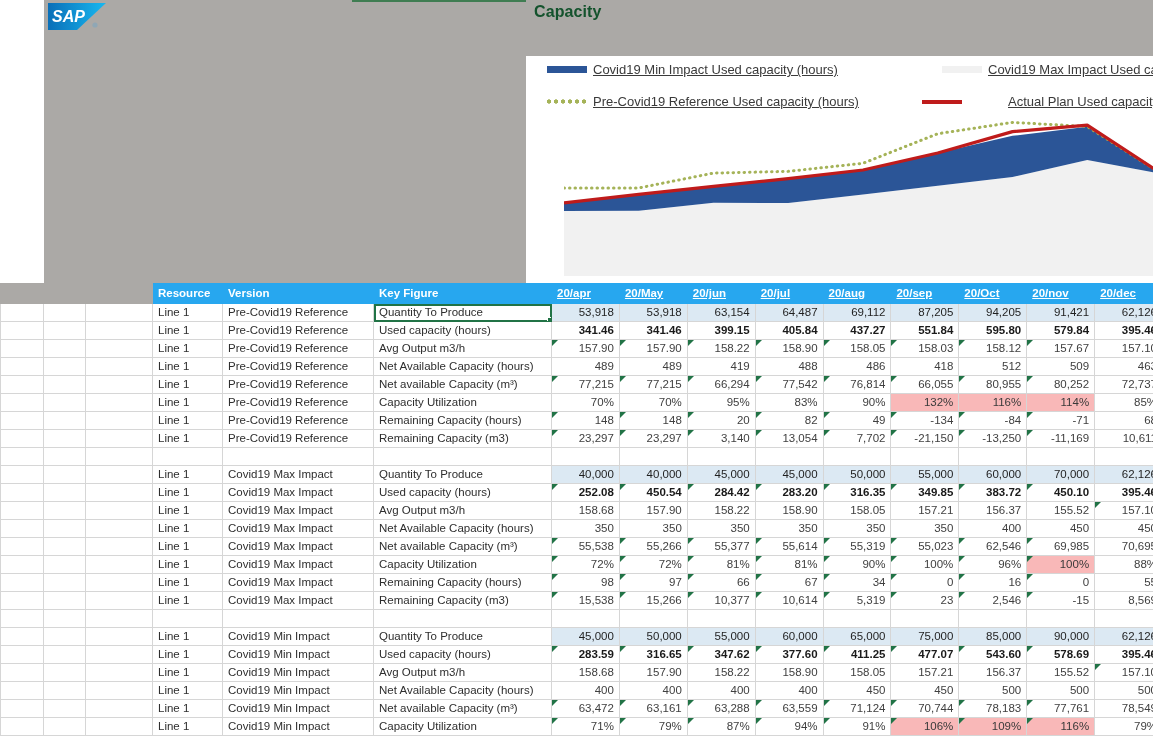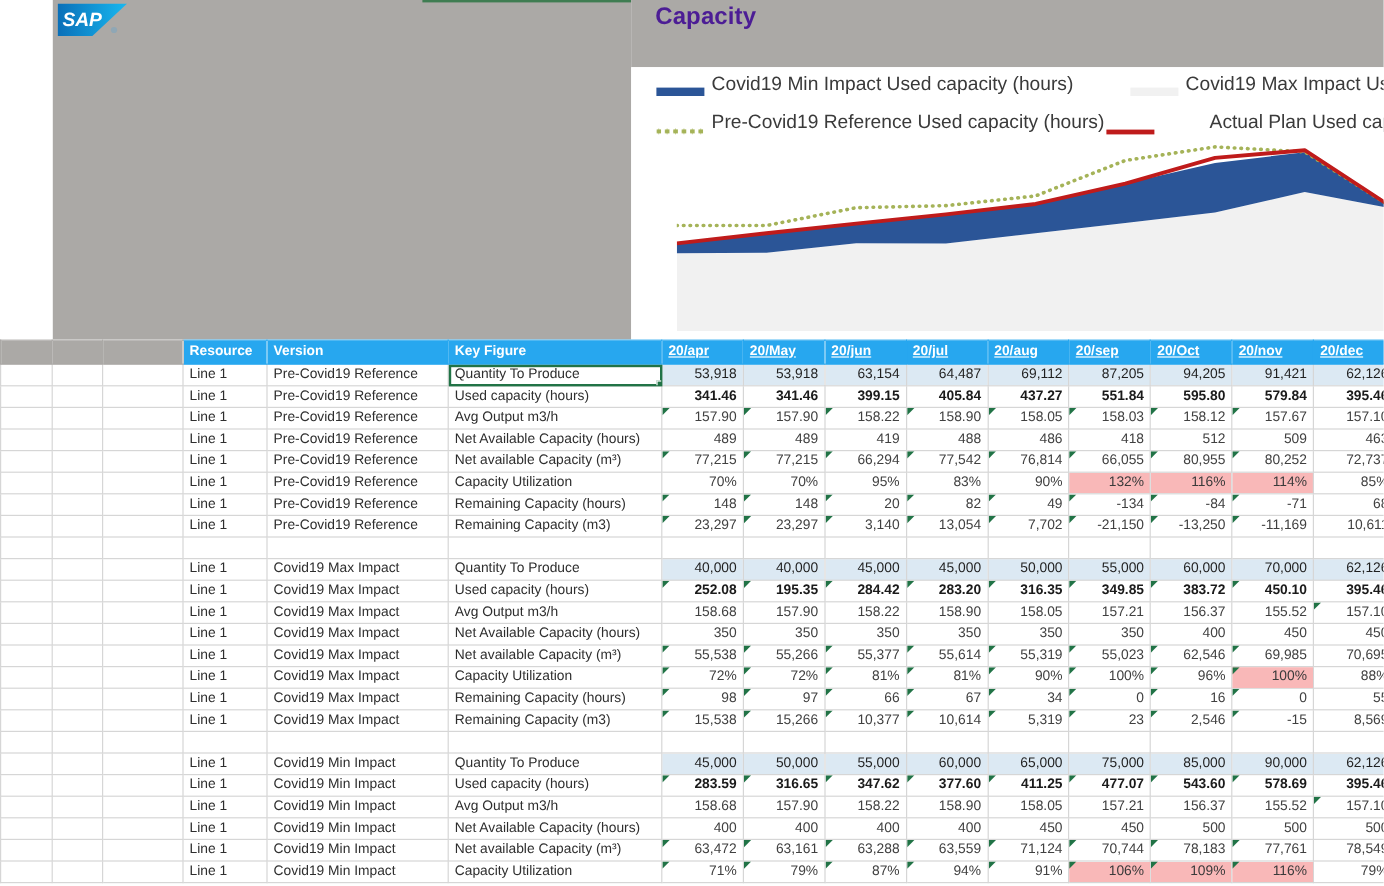--- a/index.html
+++ b/index.html
@@ -35,44 +35,44 @@
     width: 58px; height: 27px;
   }
 
   
   .hdr {
     position: absolute; left: 482px; top: 0;
     width: 671px; height: 56px;
     background: #aba9a6;
   }
   .hdr-title {
-    position: absolute; left: 20px; top: 3px;
-    font-size: 20px; font-weight: bold; color: #4c1d95;
+    position: absolute; left: 8px; top: 3px;
+    font-size: 16px; font-weight: bold; color: #14532d;
     letter-spacing: .1px;
   }
   .hdr-sub {
     position: absolute; left: 6px; top: 31px;
     font-size: 11.5px; color: #f2f2f2;
     white-space: pre;
   }
 
   
   .chart-panel {
     position: absolute; left: 482px; top: 56px;
     width: 671px; height: 227px;
     background: #ffffff;
   }
 
   .legend {
     position: absolute; left: 0; top: 0;
     width: 671px; height: 55px;
   }
   .legend-item {
-    position: absolute; display: flex; align-items: flex-end;
-    font-size: 16px; color: #3a3a3a; white-space: nowrap;
+    position: absolute; display: flex; align-items: center;
+    font-size: 13px; color: #3a3a3a; white-space: nowrap; text-decoration: underline;
   }
   .lg-a { left: 21px; top: 6px; }
   .lg-b { left: 396px; top: 6px; padding-left: 20px; }
   .lg-c { left: 21px; top: 38px; }
   .lg-d { left: 396px; top: 38px; gap: 40px; }
 
   .sw { display: inline-block; margin-right: 6px; flex: none; }
   .sw-solid { width: 40px; height: 7px; background: #2b5597; }
   .sw-light  { width: 40px; height: 7px; background: #f1f1f1; }
   .sw-dots {
@@ -428,21 +428,21 @@
             <td class="num qty">62,126</td>
           </tr>
           <tr>
             <td></td>
             <td></td>
             <td></td>
             <td class="txt">Line 1</td>
             <td class="txt">Covid19 Max Impact</td>
             <td class="txt">Used capacity (hours)</td>
             <td class="num bold-val flag">252.08</td>
-            <td class="num bold-val flag">195.35</td>
+            <td class="num bold-val flag">450.54</td>
             <td class="num bold-val flag">284.42</td>
             <td class="num bold-val flag">283.20</td>
             <td class="num bold-val flag">316.35</td>
             <td class="num bold-val flag">349.85</td>
             <td class="num bold-val flag">383.72</td>
             <td class="num bold-val flag">450.10</td>
             <td class="num bold-val">395.46</td>
           </tr>
           <tr>
             <td></td>

